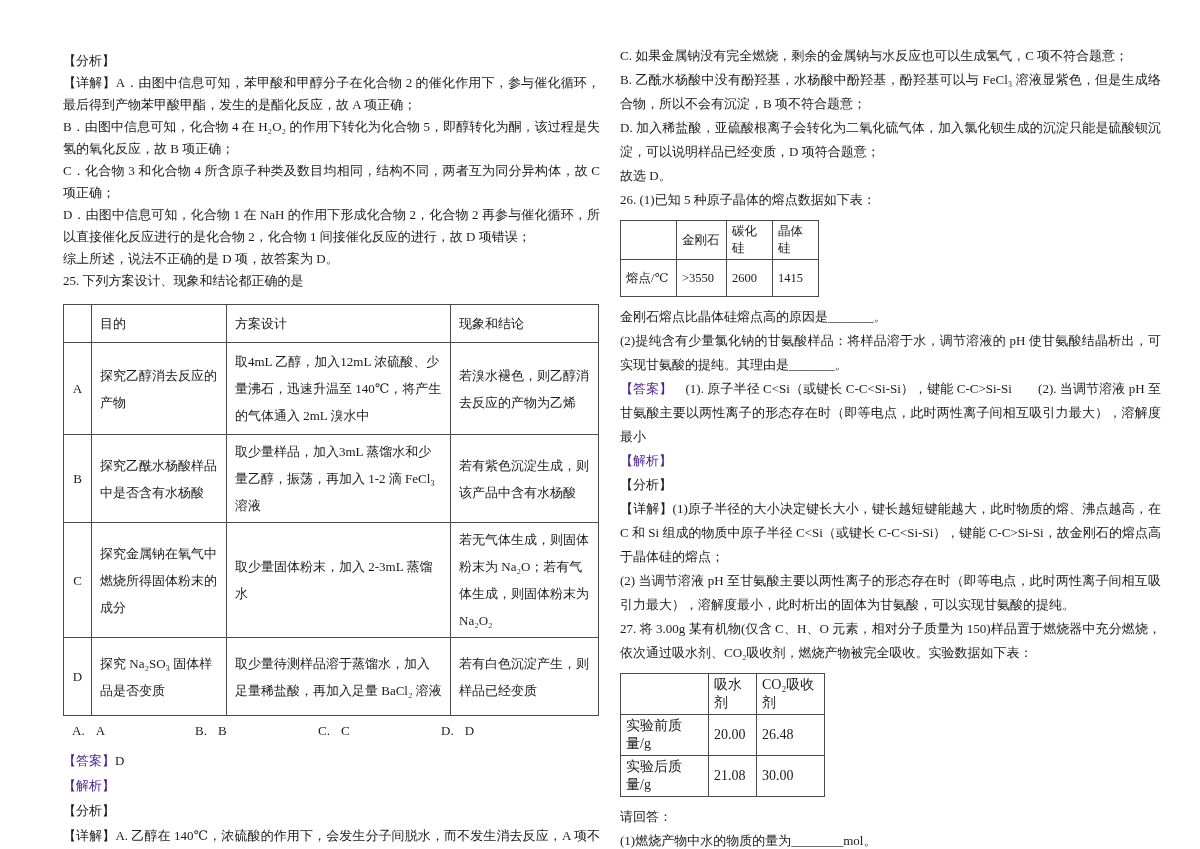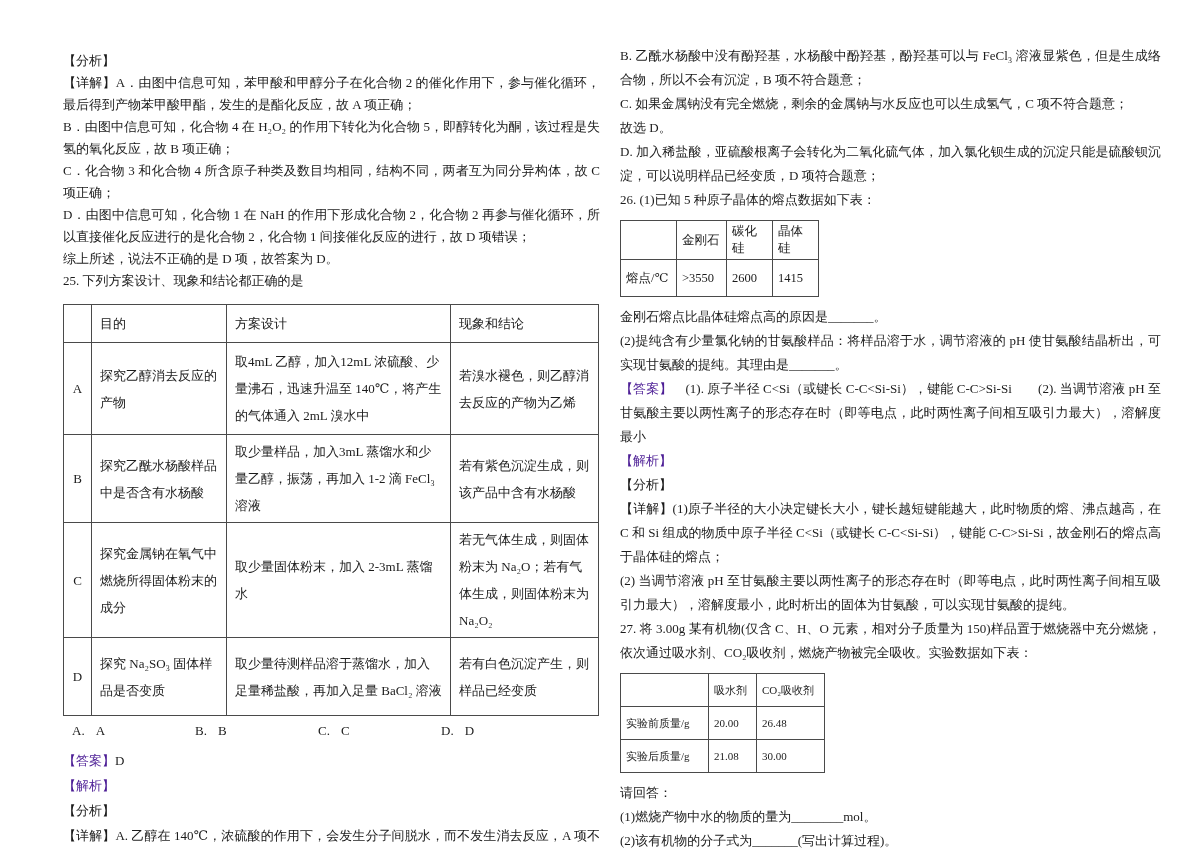--- a/index.html
+++ b/index.html
@@ -26,21 +26,21 @@
   .t25 .c3 { width:148px; }
   .t25 .rH { height:38px; }
   .t25 .rA { height:92px; }
   .t25 .rB { height:72px; }
   .t25 .rC { height:94px; }
   .t25 .rD { height:78px; }
   .t26 { margin:8px 0 8px 0; }
   .t26 td, .t26 th { font-size:12.5px; padding:2px 5px; height:37px; }
   .t26 .c0 { width:56px; } .t26 .c1 { width:50px; } .t26 .c2 { width:46px; } .t26 .c3 { width:46px; }
   .t27 { margin:8px 0 8px 0; }
-  .t27 td, .t27 th { font-size:11px; padding:2px 5px; height:33px; }
+  .t27 td, .t27 th { font-size:14px; padding:2px 5px; height:33px; }
   .t27 .c0 { width:88px; } .t27 .c1 { width:48px; } .t27 .c2 { width:68px; }
   .options { display:flex; margin-top:4px; padding-left:9px; line-height:22px; }
   .opt { width:123px; }
   .opt .optv { margin-left:11px; }
   .ansblock { margin-top:6px; }
 </style>
 </head>
 <body>
 
 <div class="page">
@@ -98,24 +98,24 @@
 
     <div class="ansblock">
       <p class="para lh25"><span class="blue">【答案】</span><span>D</span></p>
       <p class="para lh25 blue">【解析】</p>
       <p class="para lh25">【分析】</p>
       <p class="para lh25 just">【详解】A. 乙醇在 140℃，浓硫酸的作用下，会发生分子间脱水，而不发生消去反应，A 项不符合题意；</p>
     </div>
   </div>
 
   <div class="col col-right">
+    <p class="para lh24 just">C. 如果金属钠没有完全燃烧，剩余的金属钠与水反应也可以生成氢气，C 项不符合题意；</p>
     <p class="para lh24 just">B. 乙酰水杨酸中没有酚羟基，水杨酸中酚羟基，酚羟基可以与 FeCl₃ 溶液显紫色，但是生成络合物，所以不会有沉淀，B 项不符合题意；</p>
-    <p class="para lh24 just">C. 如果金属钠没有完全燃烧，剩余的金属钠与水反应也可以生成氢气，C 项不符合题意；</p>
+    <p class="para lh24 just">D. 加入稀盐酸，亚硫酸根离子会转化为二氧化硫气体，加入氯化钡生成的沉淀只能是硫酸钡沉淀，可以说明样品已经变质，D 项符合题意；</p>
     <p class="para lh24">故选 D。</p>
-    <p class="para lh24 just">D. 加入稀盐酸，亚硫酸根离子会转化为二氧化硫气体，加入氯化钡生成的沉淀只能是硫酸钡沉淀，可以说明样品已经变质，D 项符合题意；</p>
     <p class="para lh24">26. (1)已知 5 种原子晶体的熔点数据如下表：</p>
 
     <table class="tbl t26">
       <tbody>
           <tr>
         <th class="c0"></th>
         <th class="c1">金刚石</th>
         <th class="c2">碳化硅</th>
         <th class="c3">晶体硅</th>
       </tr>

